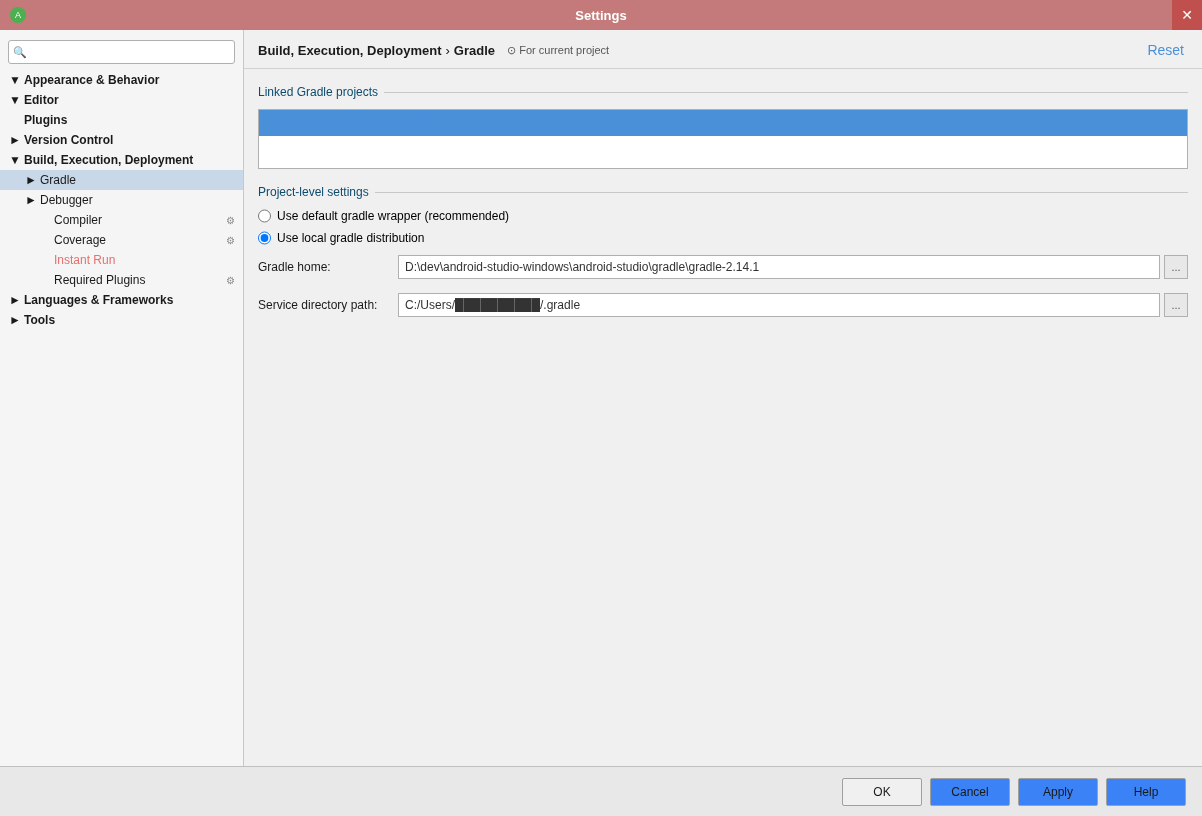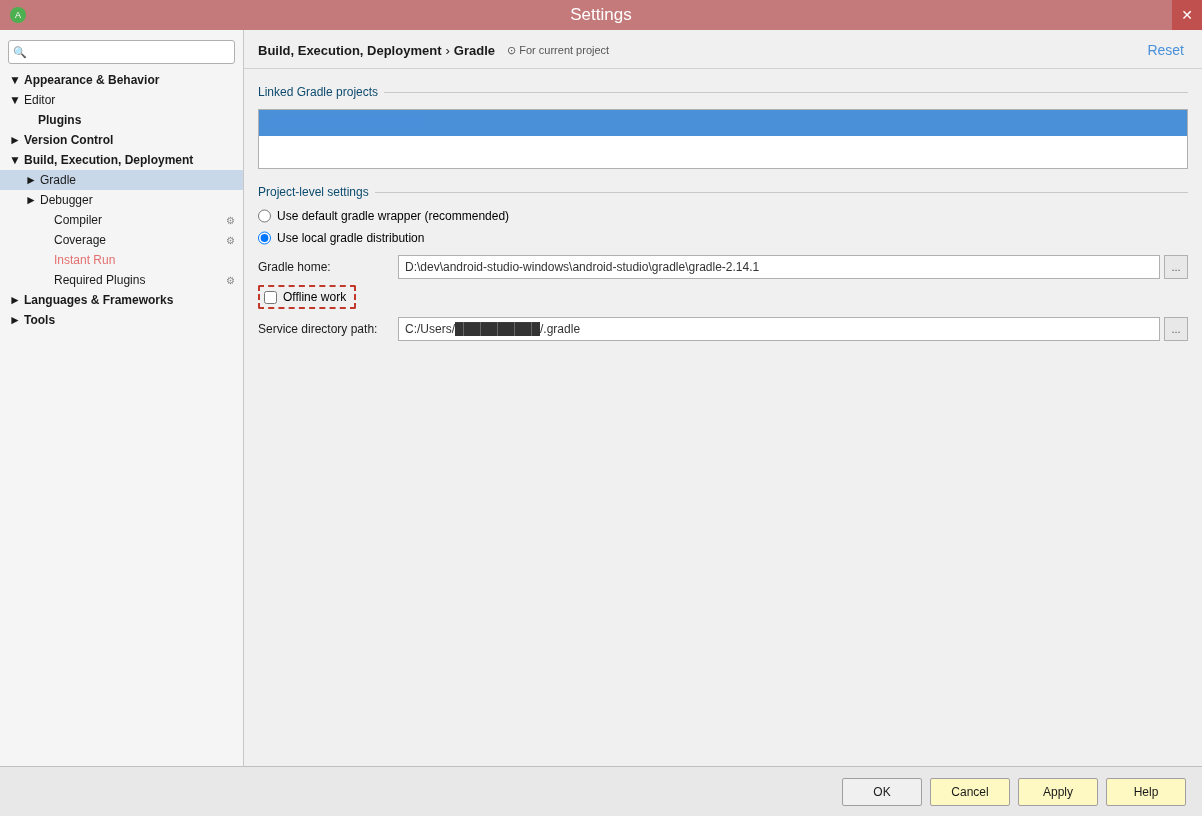--- a/index.html
+++ b/index.html
@@ -19,22 +19,22 @@
       background: #c47a7a;
       height: 30px;
       display: flex;
       align-items: center;
       justify-content: center;
       position: relative;
       flex-shrink: 0;
     }
     .title-bar-title {
       color: white;
-      font-size: 17px;
-      font-weight: normal;
+      font-size: 13px;
+      font-weight: bold;
     }
     .title-bar-icon {
       position: absolute;
       left: 10px;
       width: 16px;
       height: 16px;
       display: flex;
       align-items: center;
       justify-content: center;
     }
@@ -218,21 +218,21 @@
     }
     .radio-item input[type="radio"] {
       margin-right: 6px;
       cursor: pointer;
     }
 
     
     .form-row {
       display: flex;
       align-items: center;
-      margin-bottom: 6px;
+      margin-bottom: 14px;
     }
     .form-label {
       width: 140px;
       font-size: 12px;
       color: #1a1a1a;
       flex-shrink: 0;
     }
     .form-input-wrap {
       flex: 1;
       display: flex;
@@ -293,21 +293,21 @@
       padding: 0 16px;
       gap: 8px;
       flex-shrink: 0;
     }
 
     .btn {
       height: 28px;
       min-width: 80px;
       padding: 0 16px;
       border: 1px solid #a0a0a0;
-      background: #fef9c3;
+      background: #3b82f6;
       cursor: pointer;
       font-size: 12px;
       border-radius: 2px;
       color: #1a1a1a;
     }
     .btn-primary {
       background: #f0f0f0;
     }
 
     
@@ -342,25 +342,25 @@
         <div class="search-icon-wrap">🔍</div>
         <input type="text" placeholder="" style="">
       </div>
 
       <div class="nav-item">
         <span class="expand-icon">▼</span>
         <span class="bold" style="font-weight:bold">Appearance &amp; Behavior</span>
       </div>
       <div class="nav-item">
         <span class="expand-icon">▼</span>
-        <span style="font-weight:normal">Editor</span>
+        <span style="font-weight:bold">Editor</span>
       </div>
       <div class="nav-item">
         <span class="expand-icon"></span>
-        <span style="font-weight:bold; margin-left:14px">Plugins</span>
+        <span style="font-weight:bold; ">Plugins</span>
       </div>
       <div class="nav-item">
         <span class="expand-icon">►</span>
         <span style="font-weight:bold">Version Control</span>
       </div>
       <div class="nav-item">
         <span class="expand-icon">▼</span>
         <span style="font-weight:bold">Build, Execution, Deployment</span>
       </div>
       <div class="nav-item nav-item-active">
@@ -438,26 +438,20 @@
 
         <div class="form-row">
           <span class="form-label">Gradle home:</span>
           <div class="form-input-wrap">
             <input type="text" class="form-input" value="D:\dev\android-studio-windows\android-studio\gradle\gradle-2.14.1" style="">
             <button class="browse-btn">...</button>
           </div>
         </div>
 
 
-        <div class="checkbox-item">
-          <span class="checkbox-highlighted">
-            <input type="checkbox" style="">
-            <span>Offline work</span>
-          </span>
-        </div>
 
         <div class="form-row" style="margin-top:8px">
           <span class="form-label">Service directory path:</span>
           <div class="form-input-wrap">
             <input type="text" class="form-input" value="C:/Users/██████████/.gradle" style="">
             <button class="browse-btn">...</button>
           </div>
         </div>
 
       </div>

